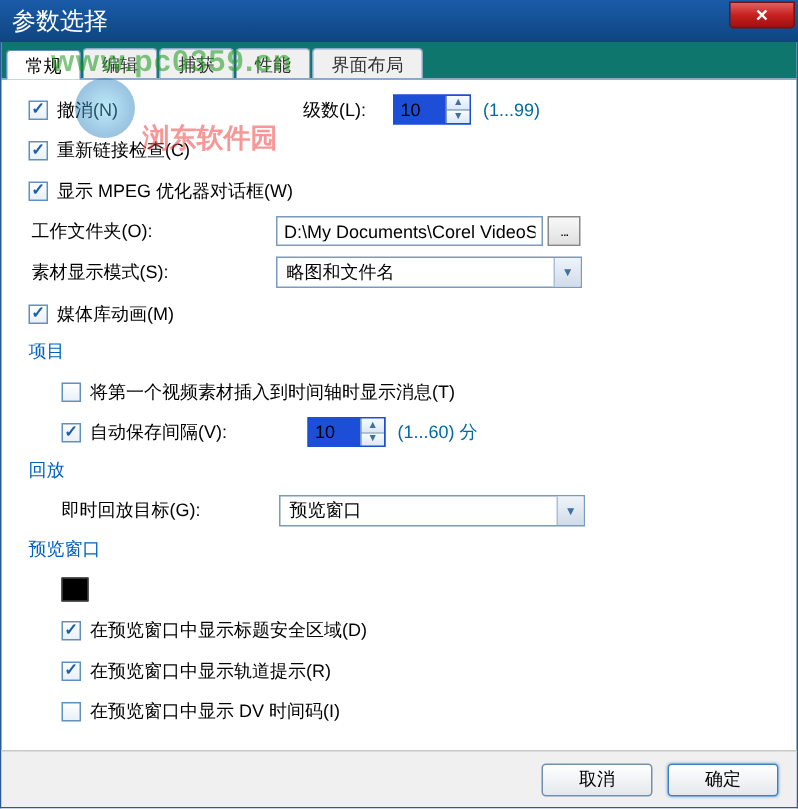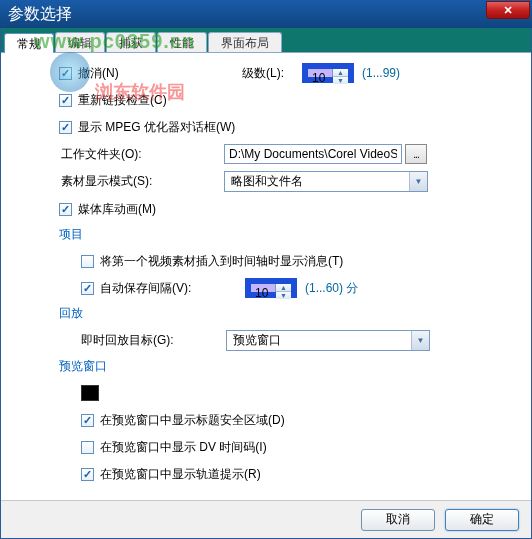--- a/index.html
+++ b/index.html
@@ -14,30 +14,30 @@
 
 .tabs { display: flex; background: #0f766e; border-bottom: 1px solid #8aa8c8; height: 25px; padding-left: 3px; padding-top: 4px; position: relative; }
 .tab { padding: 2px 12px; border: 1px solid #8aa8c8; border-bottom: none; background: #f0f0f0; margin-right: 1px; border-radius: 3px 3px 0 0; cursor: pointer; font-size: 12px; color: #333; position: relative; }
 .tab.active { background: #fff; border-color: #6090c0; z-index: 2; color: #000; font-weight: normal; top: 1px; padding-bottom: 3px; }
 
 .watermark { position: absolute; top: 30px; left: 10px; width: 200px; opacity: 0.55; pointer-events: none; z-index: 5; }
 .wm-text { color: #1a9a1a; font-size: 20px; font-weight: bold; font-family: Arial, sans-serif; letter-spacing: 1px; margin-left: 24px; }
 .wm-logo { position: absolute; top: 22px; left: 40px; width: 40px; height: 40px; border-radius: 50%; background: radial-gradient(circle, #6ad0f0 0%, #2080c0 60%, #1060a0 100%); opacity: 0.8; }
 .wm-cn { position: absolute; top: 50px; left: 85px; color: #ef4444; font-size: 18px; font-weight: bold; }
 
-.content { padding: 10px 18px 4px 18px; flex: 1; overflow: hidden; position: relative; margin-left: 40px; }
+.content { padding: 10px 18px 4px 18px; flex: 1; overflow: hidden; position: relative; }
 
 .row { display: flex; align-items: center; margin-bottom: 7px; min-height: 20px; }
 .checkbox { width: 13px; height: 13px; border: 1px solid #6090c0; background: linear-gradient(to bottom, #fff, #e8f0f8); margin-right: 6px; display: inline-flex; align-items: center; justify-content: center; cursor: pointer; flex-shrink: 0; }
 .checkbox.checked::after { content: "✓"; color: #1a60b0; font-size: 11px; font-weight: bold; line-height: 1; }
 .lbl { color: #000; }
 .label-col { width: 165px; padding-left: 2px; }
 .indent { padding-left: 22px; }
 
-.spinner { display: inline-flex; border: 6px solid #1d4ed8; background: #c4b5fd; width: 52px; height: 20px; }
+.spinner { display: inline-flex; border: 1px solid #1d4ed8; background: #1d4ed8; width: 52px; height: 20px; }
 .spinner-val { flex: 1; padding: 2px 4px; text-align: left; }
 .spinner-btns { width: 16px; display: flex; flex-direction: column; border-left: 1px solid #7a9ac0; }
 .sp-btn { flex: 1; display: flex; align-items: center; justify-content: center; font-size: 7px; color: #4070a0; cursor: pointer; background: linear-gradient(to bottom, #f8fbff, #dce8f4); }
 .sp-btn:first-child { border-bottom: 1px solid #aac0d8; }
 
 .textinput { border: 1px solid #7a9ac0; background: #fff; padding: 2px 4px; height: 20px; font-size: 12px; font-family: inherit; }
 .select { border: 1px solid #7a9ac0; background: #fff; height: 21px; display: flex; align-items: center; cursor: pointer; }
 .select-val { flex: 1; padding: 0 6px; }
 .select-btn { width: 18px; height: 100%; background: linear-gradient(to bottom, #f0f4fa, #d0dcea); border-left: 1px solid #aac0d8; display: flex; align-items: center; justify-content: center; font-size: 8px; color: #4070a0; }
 
@@ -161,27 +161,27 @@
     <div class="row indent">
       <span class="color-swatch"></span>
     </div>
 
     <div class="row indent">
       <span class="checkbox checked"></span>
       <span class="lbl">在预览窗口中显示标题安全区域(D)</span>
     </div>
 
     <div class="row indent">
-      <span class="checkbox"></span>
-      <span class="lbl">在预览窗口中显示 DV 时间码(I)</span>
+      <span class="checkbox checked"></span>
+      <span class="lbl">在预览窗口中显示轨道提示(R)</span>
     </div>
 
     <div class="row indent">
-      <span class="checkbox checked"></span>
-      <span class="lbl">在预览窗口中显示轨道提示(R)</span>
+      <span class="checkbox"></span>
+      <span class="lbl">在预览窗口中显示 DV 时间码(I)</span>
     </div>
 
   </div>
 
   <div class="footer">
     <button class="btn">取消</button>
     <button class="btn primary">确定</button>
   </div>
 
 </div>

